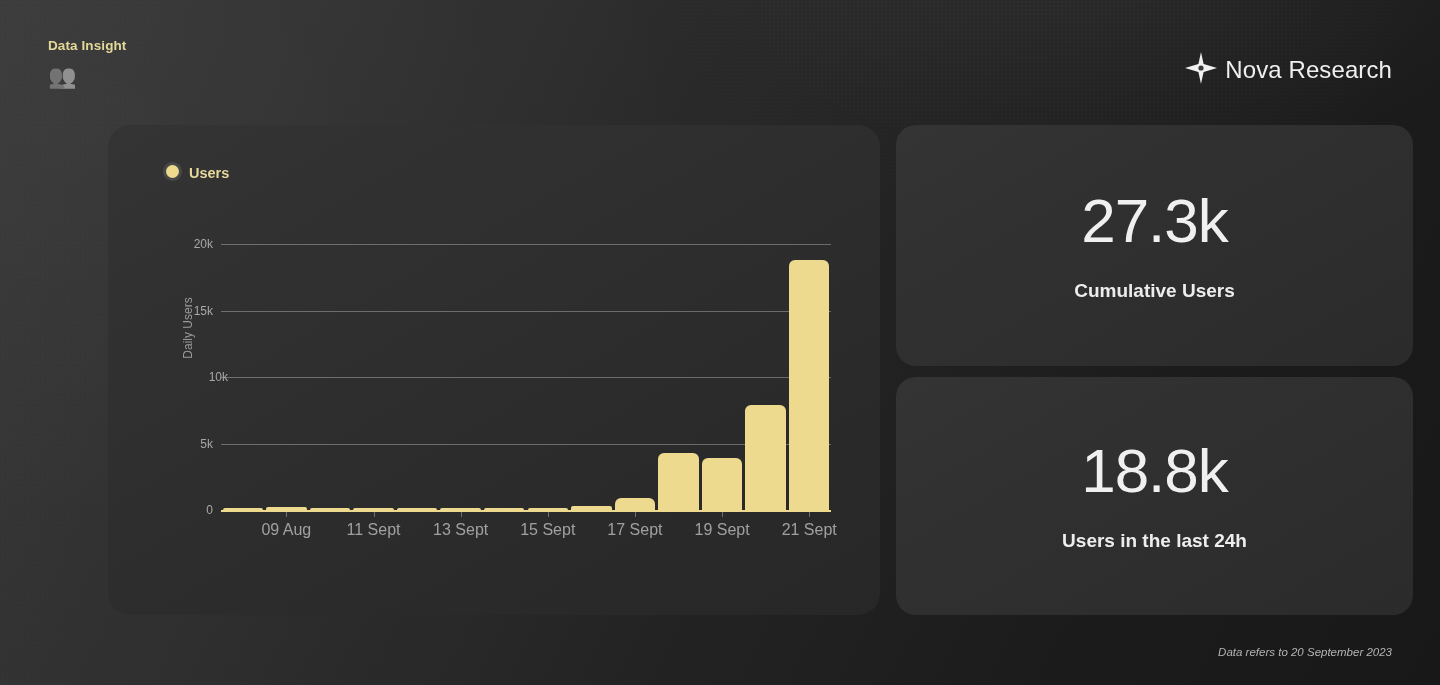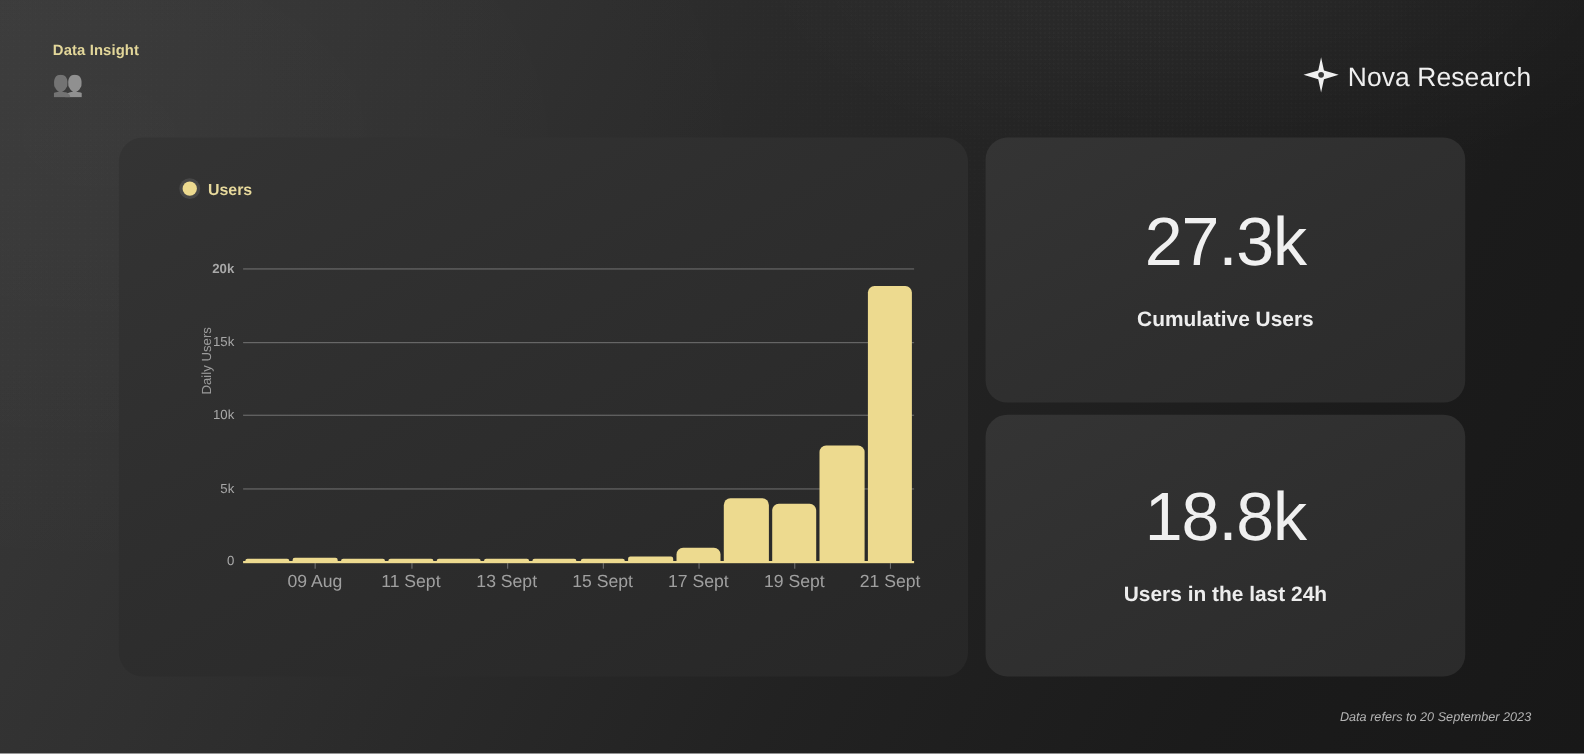--- a/index.html
+++ b/index.html
@@ -137,21 +137,21 @@
   }
   .xtick-label {
     position:absolute;
     font-size:16px; color:#a0a0a0;
     transform: translateX(-50%);
     white-space:nowrap;
   }
 
   
   .kpi {
-    position:absolute; left:896px; width:436px;
+    position:absolute; left:896px; width:517px;
     background: linear-gradient(150deg, #343434 0%, #2f2f2f 50%, #2b2b2b 100%);
     border-radius: 20px;
     display:flex; flex-direction:column; align-items:center; justify-content:center;
   }
   .kpi-1 { top:125px; height:241px; }
   .kpi-2 { top:377px; height:238px; }
   .kpi-value {
     font-size: 62px;
     font-weight: 400;
     color: #f0f0f0;
@@ -202,25 +202,25 @@
     <span class="legend-dot"></span>
     <span class="legend-label">Users</span>
   </div>
 
   <div class="plot-wrap" id="plot">
     <div class="ylabel">Daily Users</div>
   <div class="ytick" style="top: 385px; left: 41px;">0</div>
       <div class="gridline" style="top: 318.5px; width: 610px;"></div>
       <div class="ytick" style="top: 318.5px; left: 41px;">5k</div>
       <div class="gridline" style="top: 252px; width: 610px;"></div>
-      <div class="ytick" style="top: 252px; left: 41px;">10k</div>
+      <div class="ytick" style="top: 252px; left: 56px;">10k</div>
       <div class="gridline" style="top: 185.5px; width: 610px;"></div>
       <div class="ytick" style="top: 185.5px; left: 41px;">15k</div>
       <div class="gridline" style="top: 119px; width: 610px;"></div>
-      <div class="ytick" style="top: 119px; left: 41px; font-weight: bold;">20k</div>
+      <div class="ytick" style="top: 119px; left: 41px;">20k</div>
       <div class="bar" title="08 Aug: 120" style="left: 114.5px; width: 40.5714px; height: 2.5px; top: 382.5px; border-radius: 2px 2px 0px 0px;"></div>
       <div class="bar" title="09 Aug: 260" style="left: 158.071px; width: 40.5714px; height: 3.458px; top: 381.542px; border-radius: 2px 2px 0px 0px;"></div>
       <div class="bar" title="10 Sept: 110" style="left: 201.643px; width: 40.5714px; height: 2.5px; top: 382.5px; border-radius: 2px 2px 0px 0px;"></div>
       <div class="bar" title="11 Sept: 100" style="left: 245.214px; width: 40.5714px; height: 2.5px; top: 382.5px; border-radius: 2px 2px 0px 0px;"></div>
       <div class="bar" title="12 Sept: 95" style="left: 288.786px; width: 40.5714px; height: 2.5px; top: 382.5px; border-radius: 2px 2px 0px 0px;"></div>
       <div class="bar" title="13 Sept: 110" style="left: 332.357px; width: 40.5714px; height: 2.5px; top: 382.5px; border-radius: 2px 2px 0px 0px;"></div>
       <div class="bar" title="14 Sept: 90" style="left: 375.929px; width: 40.5714px; height: 2.5px; top: 382.5px; border-radius: 2px 2px 0px 0px;"></div>
       <div class="bar" title="15 Sept: 100" style="left: 419.5px; width: 40.5714px; height: 2.5px; top: 382.5px; border-radius: 2px 2px 0px 0px;"></div>
       <div class="bar" title="16 Sept: 300" style="left: 463.071px; width: 40.5714px; height: 3.99px; top: 381.01px; border-radius: 2px 2px 0px 0px;"></div>
       <div class="bar" title="17 Sept: 900" style="left: 506.643px; width: 40.5714px; height: 11.97px; top: 373.03px;"></div>

